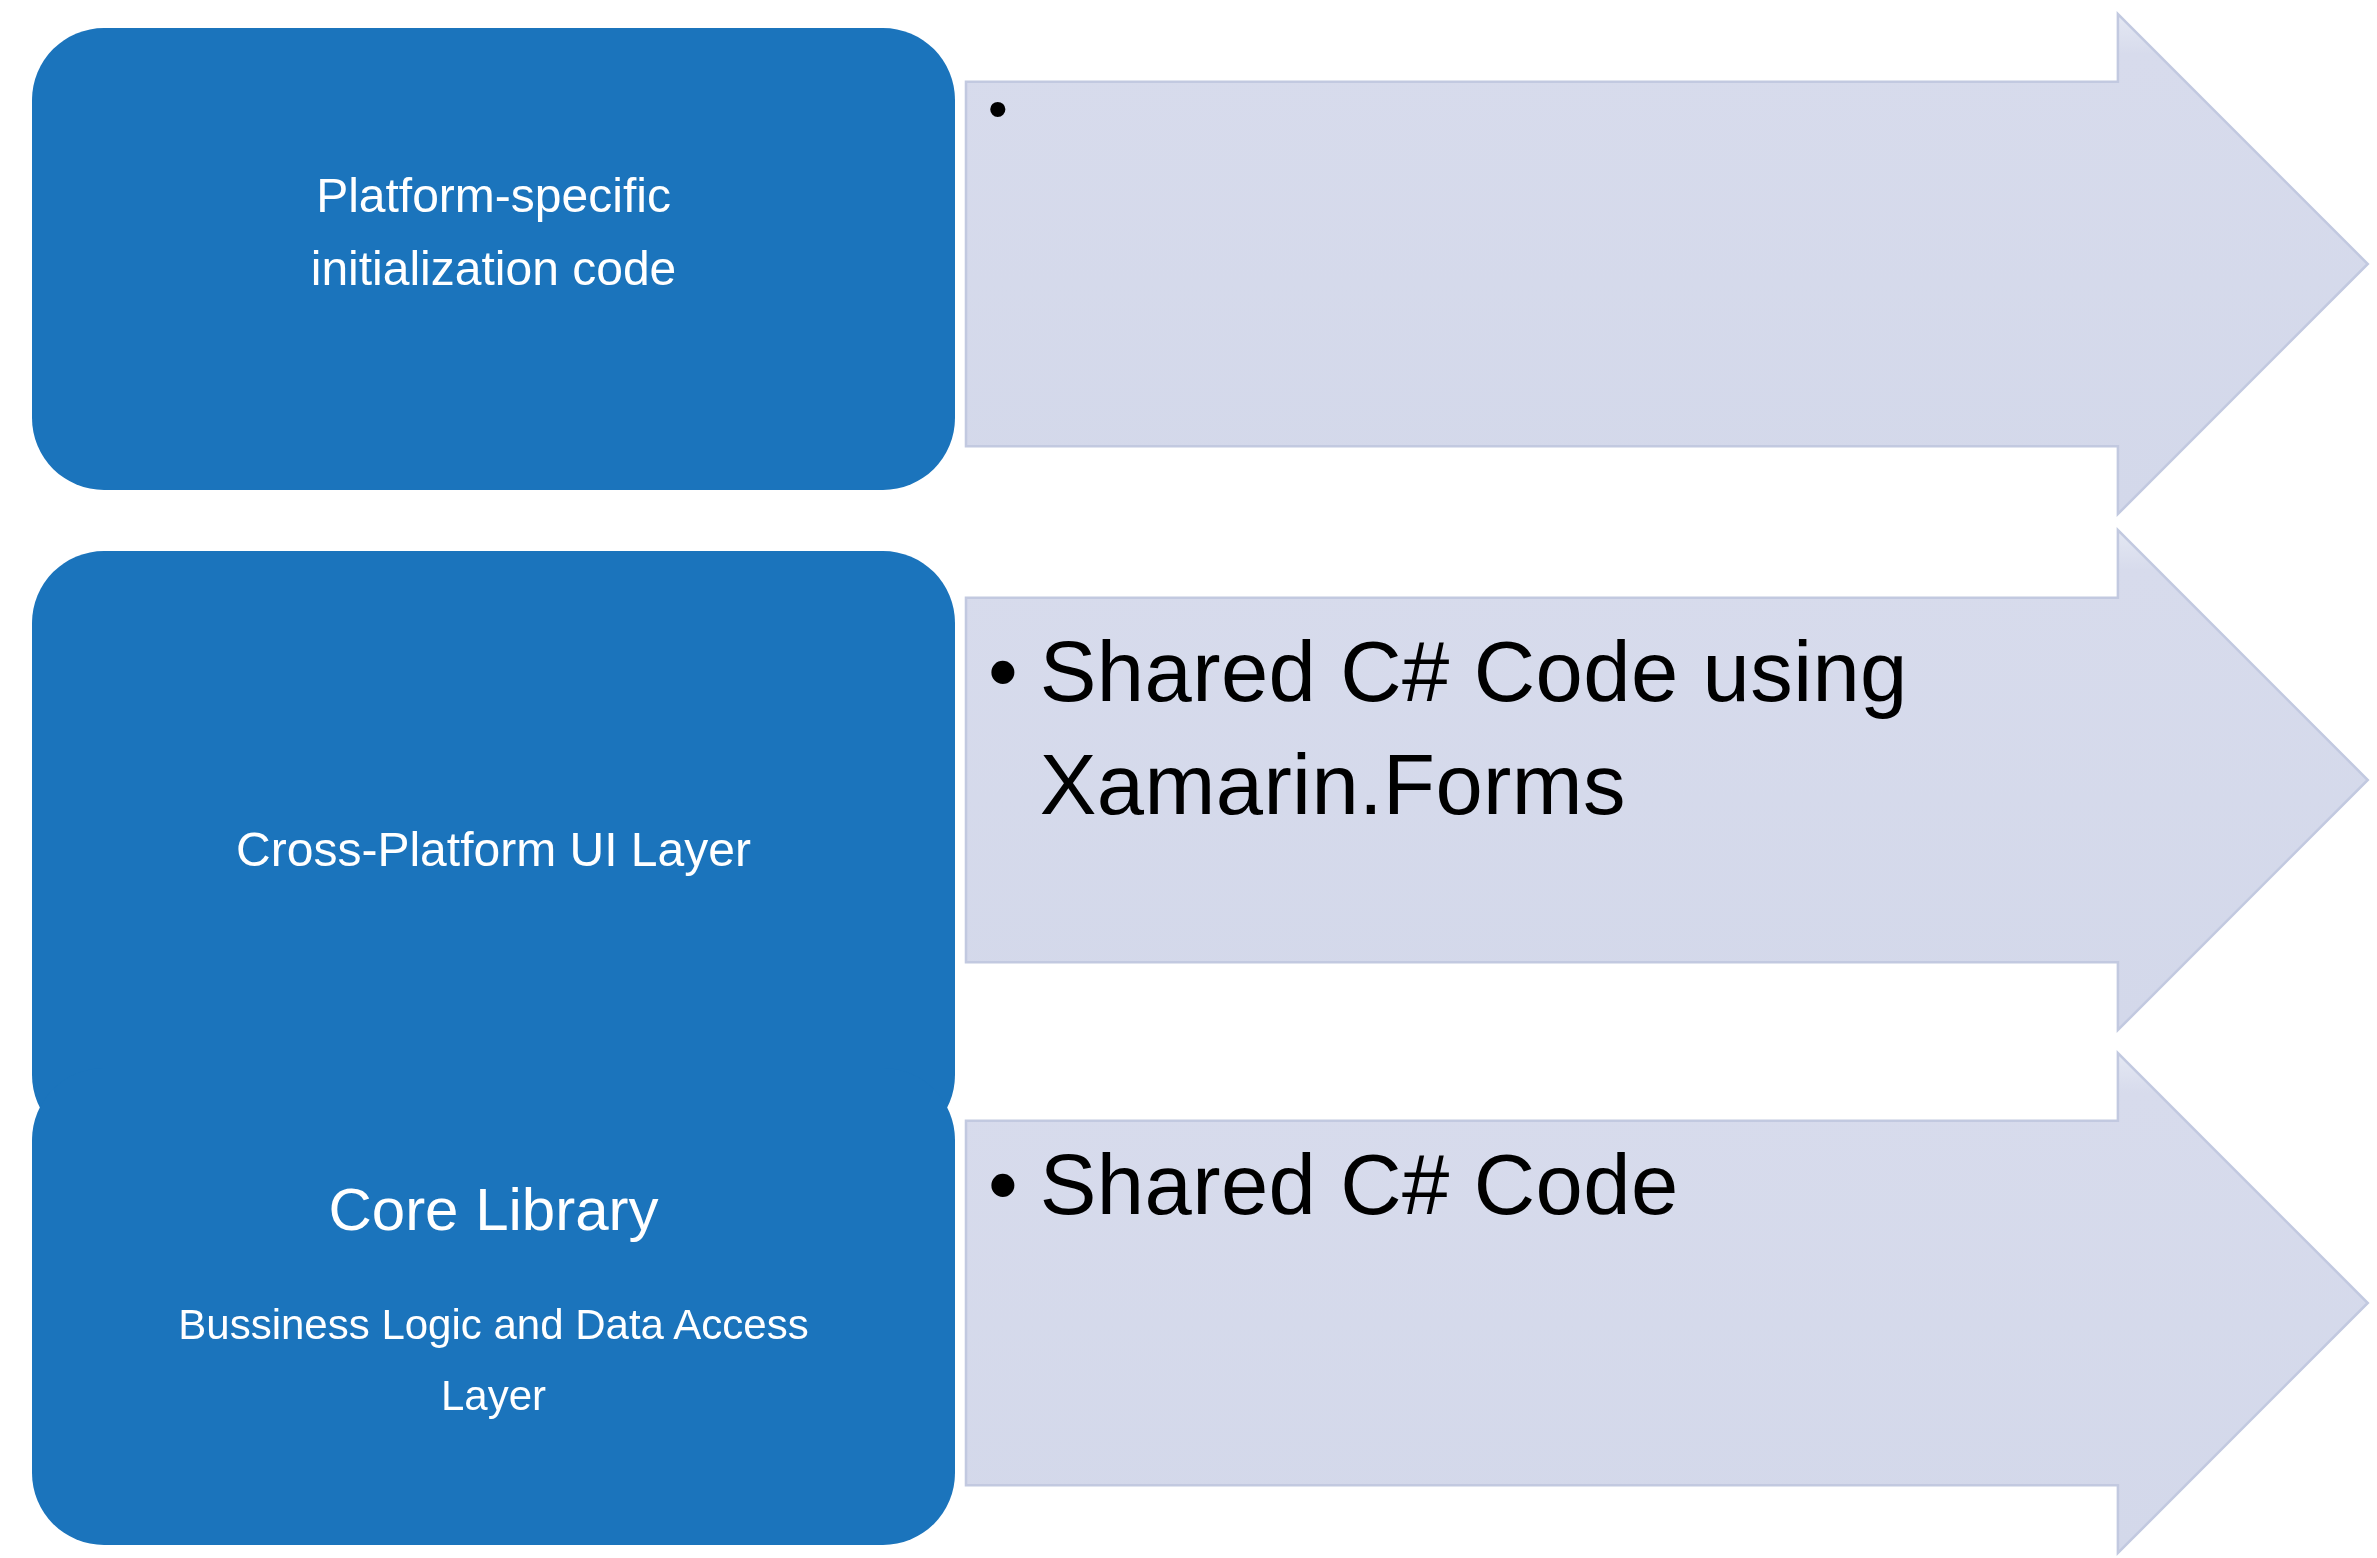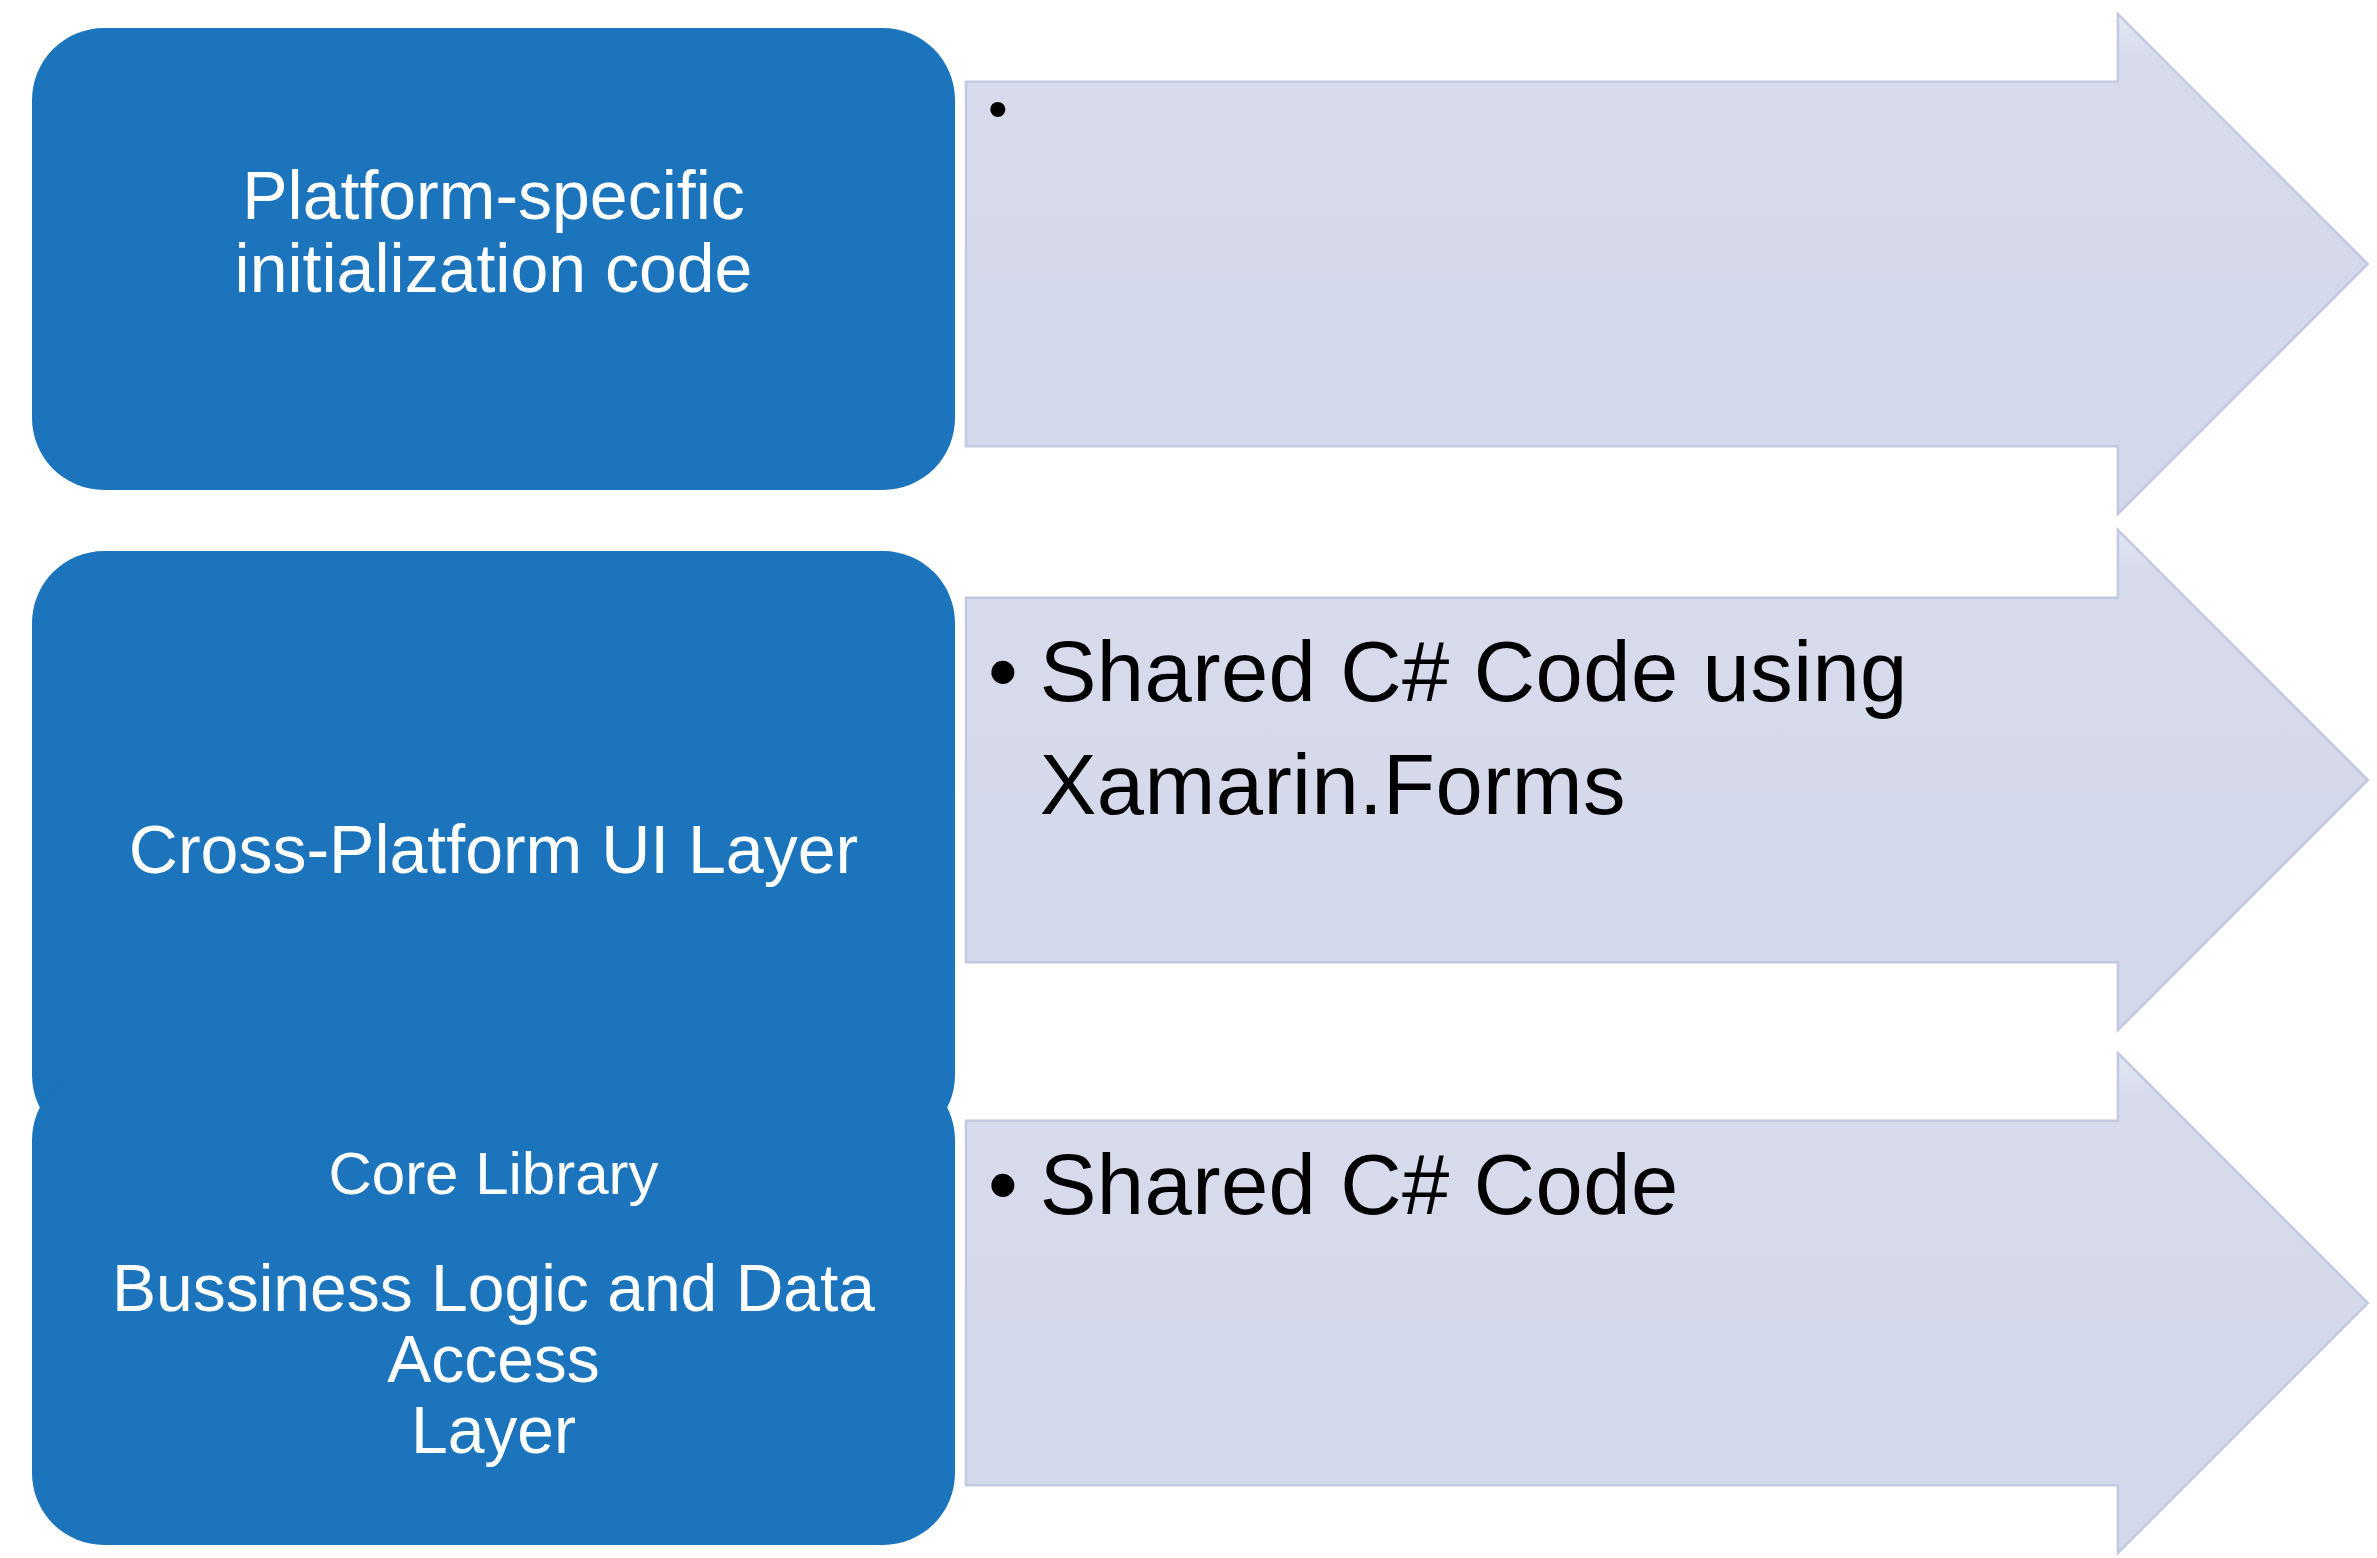--- a/index.html
+++ b/index.html
@@ -29,30 +29,30 @@
     justify-content: center;
     text-align: center;
     color: #ffffff;
     box-sizing: border-box;
   }
   .box1 { top: 28px;   height: 462px; padding-bottom: 54px; }
   .box2 { top: 551px;  height: 596px; }
   .box3 { top: 1068px; height: 477px; }
 
   .box-label {
-    font-size: 68px;
+    font-size: 48px;
     line-height: 73px;
     white-space: pre-line;
   }
   .box3 .box-label {
     font-size: 60px;
     line-height: 54px;
   }
   .box-sublabel {
-    font-size: 66px;
+    font-size: 42px;
     line-height: 71px;
     margin-top: 52px;
     white-space: pre-line;
   }
 
   
   .arrow-svg {
     position: absolute;
     left: 966px;
     width: 1406px;

